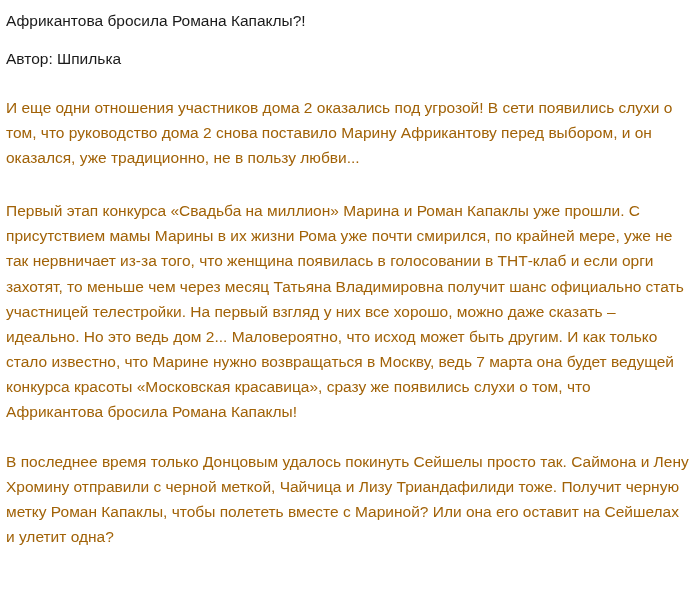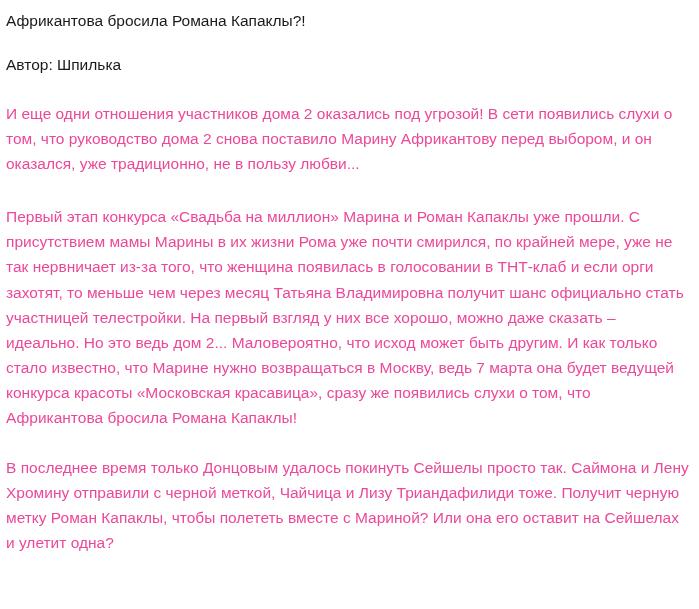--- a/index.html
+++ b/index.html
@@ -24,25 +24,25 @@
     font-size: 15.5px;
     color: #1a1a1a;
     line-height: 1.35;
     margin: 3px 0 0 0;
     font-weight: normal;
   }
   .byline {
     font-size: 15.5px;
     color: #1a1a1a;
     line-height: 1.35;
-    margin: 23px 0 0 0;
+    margin: 17px 0 0 0;
   }
   .para {
     font-size: 15.5px;
-    color: #ec4899;
+    color: #a16207;
     line-height: 1.62;
     margin: 25px 0 0 0;
     text-align: left;
   }
   .para.p2 { margin-top: 28px; }
   .para.p3 { }
 </style>
 </head>
 <body>
 

